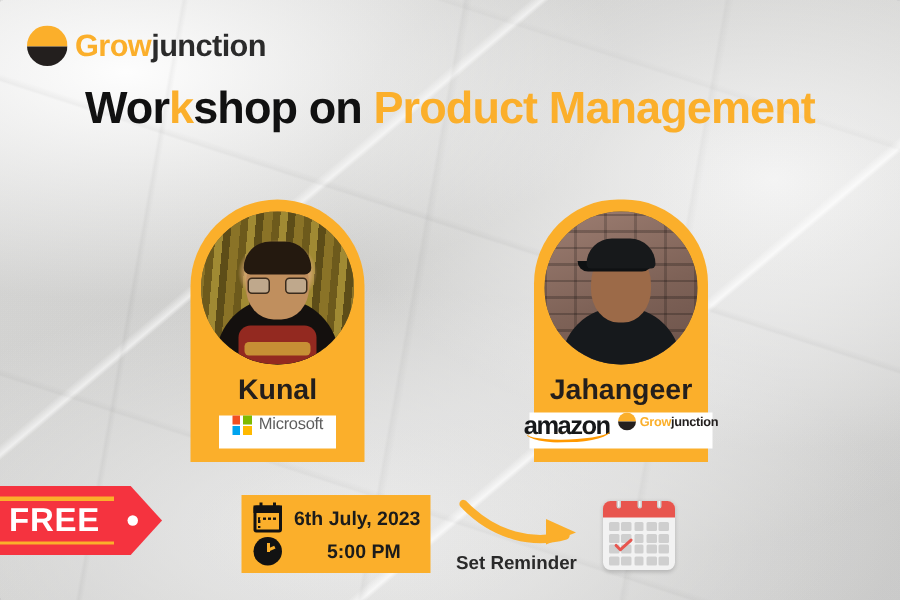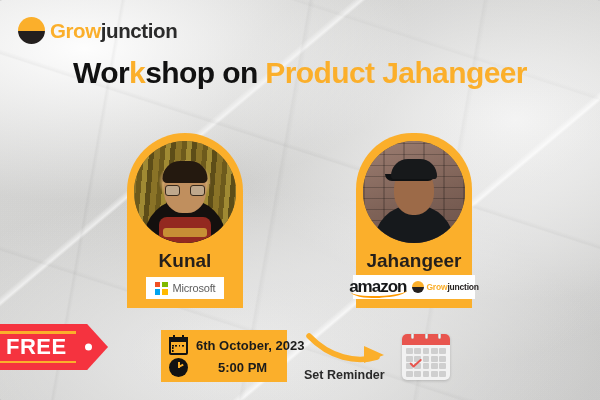--- a/index.html
+++ b/index.html
@@ -85,21 +85,21 @@
   }
   .card-photo .ph { position:absolute; inset:0; }
   .card-name {
     position:absolute; left:0; right:0; top:117px;
     text-align:center; font-size:19px; font-weight:bold; color:#241f1c;
     white-space:nowrap;
   }
   .card-logo {
     position:absolute; left:50%; transform:translateX(-50%);
     bottom:9px; background:#fff;
-    display:flex; align-items:center; justify-content:center;
+    display:flex; align-items:flex-start; justify-content:center;
   }
   #card-left  { left:127px; }
   #card-right { left:356px; }
   #card-right .card-bg { border-radius:56px 56px 0 0; }
   
   .photoA {
     background:
       radial-gradient(ellipse 36% 30% at 50% 40%, #d8a878 0 55%, rgba(0,0,0,0) 72%),
       repeating-linear-gradient(95deg,#8a7327 0 6px,#6d5a1c 6px 11px,#a08a33 11px 16px,#5d4d18 16px 21px);
   }
@@ -200,21 +200,21 @@
 
   <div id="brand">
     <span class="brand-mark">
       <span class="top"></span>
         <span class="bot"></span>
     </span>
     <span class="brand-text"><span class="g">Grow</span><span class="j">junction</span></span>
   </div>
 
 
-  <div id="headline"><span class="d">Wor</span><span class="o">k</span><span class="d">shop on </span><span class="o">Product Jahangeer</span></div>
+  <div id="headline"><span class="d">Wor</span><span class="o">k</span><span class="d">shop on </span><span class="o">Product Management</span></div>
 
 
   <div class="card" id="card-left">
     <div class="card-bg"></div>
     <div class="card-photo">
       <div class="ph photoA">
         <span class="body"></span>
           <span class="tee"></span>
           <span class="tee2"></span>
         <span class="head"></span>
@@ -274,21 +274,21 @@
 
   <div id="datebox">
     <div class="db-row">
       <span class="ic-cal">
         <span class="ring a"></span>
           <span class="ring b"></span>
         <span class="frame"></span>
           <span class="bar"></span>
           <span class="dots"></span>
       </span>
-      <span class="db-text">6th October, 2023</span>
+      <span class="db-text">6th July, 2023</span>
     </div>
     <div class="db-row">
       <span class="ic-clock">
           <span class="h"></span>
           <span class="m"></span>
         </span>
       <span class="db-text" style="margin-left:22px">5:00 PM</span>
     </div>
   </div>
 

